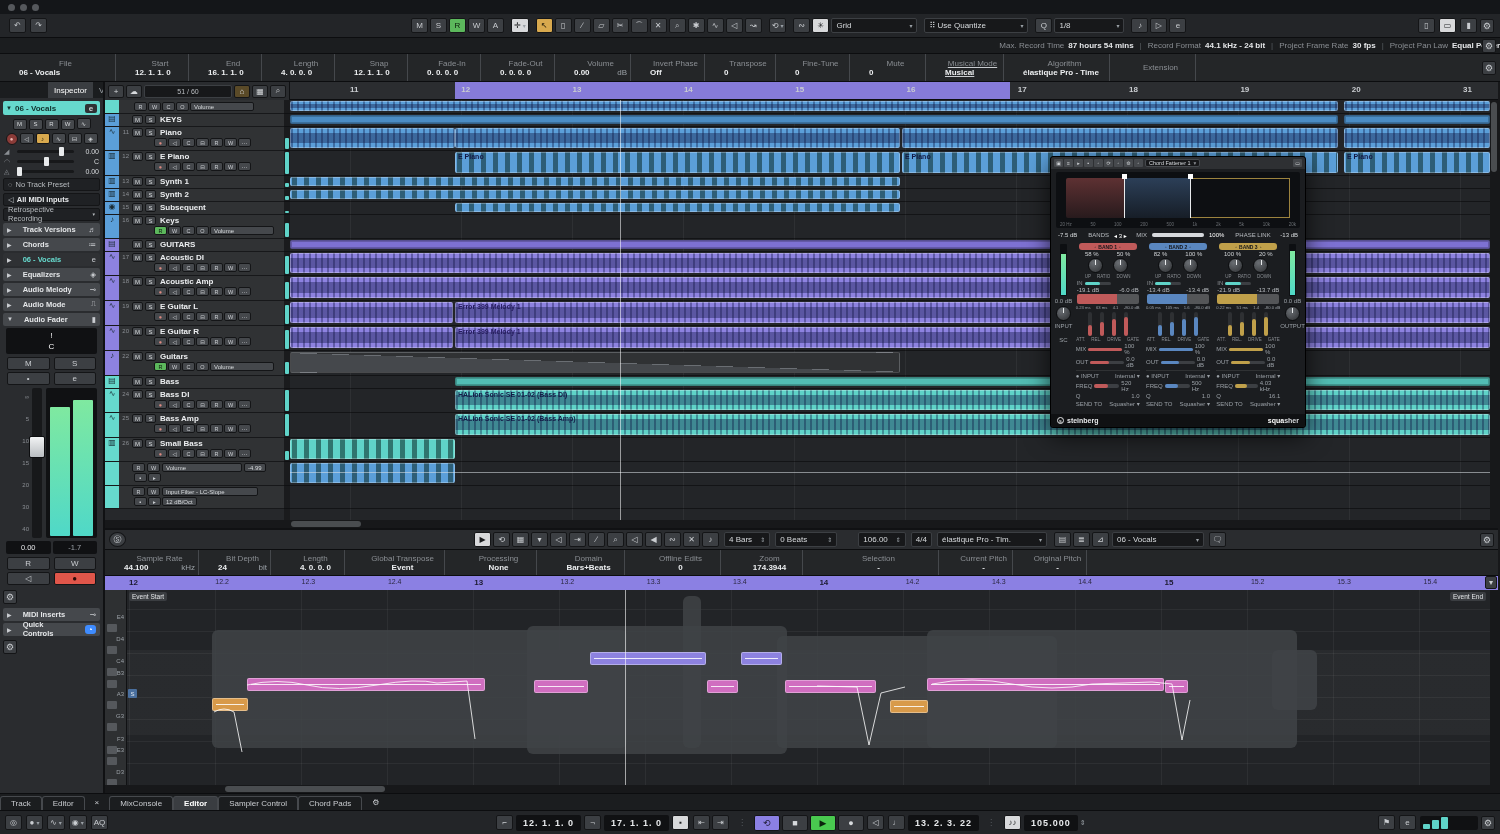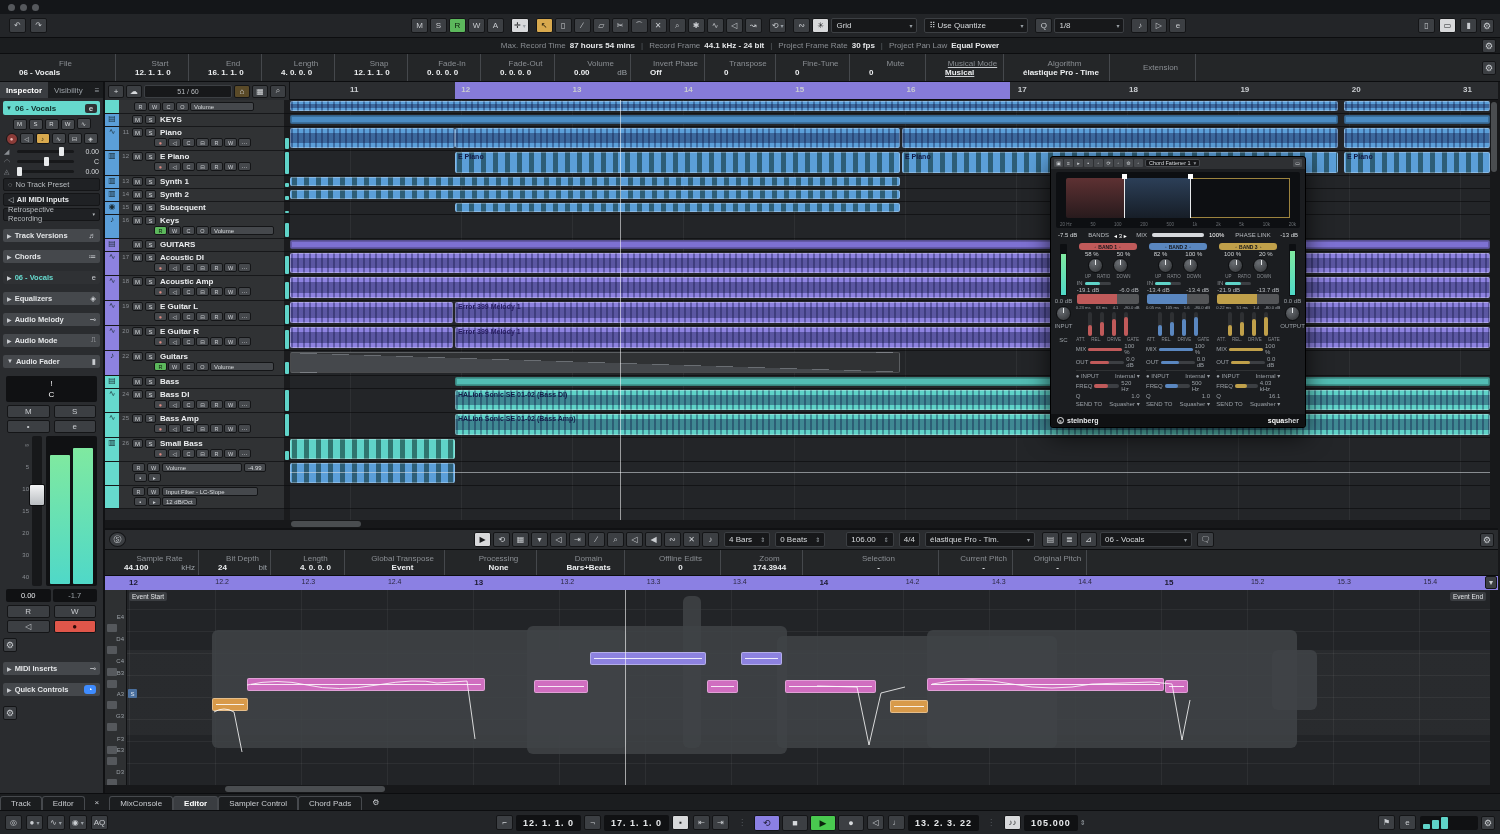--- a/index.html
+++ b/index.html
@@ -13,48 +13,48 @@
   .sep{color:#5a5e63;margin:0 6px;font-size:8px;}
   
   #titlebar{height:14px;background:#141619;display:flex;align-items:center;padding-left:8px;gap:5px;}
   .tl{width:7px;height:7px;border-radius:50%;background:#55585c;}
   #toolbar{height:24px;background:#232528;border-bottom:1px solid #0c0d0f;position:relative;display:flex;align-items:center;}
   #undo-redo{margin-left:8px;display:flex;gap:2px;}
   #tb-center{position:absolute;left:410px;top:4px;display:flex;align-items:center;}
   #tb-right{position:absolute;right:6px;top:4px;display:flex;align-items:center;gap:2px;}
   .fieldbox{background:#17181a;border:1px solid #3c3f43;border-radius:2px;height:15px;display:inline-flex;align-items:center;padding:0 4px;color:#d7dadd;font-size:8px;margin:0 1px;}
   .fieldbox .car{margin-left:auto;padding-left:8px;color:#9aa0a6;font-size:6px;}
-  #statusline{height:16px;background:#1b1d1f;display:flex;align-items:center;justify-content:center;position:relative;border-bottom:1px solid #0c0d0f;}
+  #statusline{height:16px;background:#1b1d1f;display:flex;align-items:center;justify-content:flex-end;position:relative;border-bottom:1px solid #0c0d0f;}
   .sl-label{color:#8a8e93;font-size:8px;margin-right:4px;}
   .sl-value{color:#e4e6e8;font-size:8px;font-weight:bold;}
   #infoline{height:28px;background:#242628;border-bottom:1px solid #0c0d0f;display:flex;position:relative;}
   .il-cell{border-right:1px solid #45484c;display:flex;flex-direction:column;justify-content:center;padding:1px 3px;height:100%;margin-left:16px;}
   .il-label{color:#8a8e93;font-size:8px;text-align:center;white-space:nowrap;}
   .il-value{color:#eceef0;font-size:8px;font-weight:bold;white-space:nowrap;display:flex;justify-content:space-between;}
   .il-unit{color:#9aa0a6;font-weight:normal;}
   .gearbox{width:14px;height:14px;background:#3c3f43;border:1px solid #141517;border-radius:2px;display:inline-flex;align-items:center;justify-content:center;color:#c9ccd0;font-size:9px;}
   
   #content{display:flex;height:711px;}
   #left-col{width:105px;background:#2a2c2f;border-right:2px solid #101113;padding:0 0 2px 0;overflow:hidden;}
   #right-col{width:1393px;display:flex;flex-direction:column;}
   
   #insp-tabs{display:flex;height:16px;background:#1b1d1f;align-items:center;font-size:8px;}
   .insp-tab{padding:0 6px;height:100%;display:flex;align-items:center;color:#9aa0a6;}
-  .insp-tab.act{background:#3a3d41;color:#fff;font-weight:bold;}
+  .insp-tab.act{background:#3a3d41;color:#fff;font-weight:normal;margin-left:48px;}
   .insp-head{margin:3px 3px 2px;background:#66d9cd;color:#10302c;font-weight:bold;font-size:8px;border-radius:2px;height:14px;display:flex;align-items:center;padding:0 3px;gap:3px;}
   .insp-head .e{margin-left:auto;background:#2f3134;color:#cfd2d5;border-radius:2px;width:12px;text-align:center;}
   .ibtn{width:14px;height:11px;background:#45484c;border:1px solid #141517;border-radius:2px;font-size:6px;color:#d7dadd;display:inline-flex;align-items:center;justify-content:center;margin:1px;}
   .ibtn.rec{background:#8a3b38;color:#f0b9b4;border-radius:50%;width:12px;height:12px;}
   .ibtn.yel{background:#d8a94e;color:#201a08;}
   .sliderrow{display:flex;align-items:center;margin:2px 4px;gap:3px;}
   .sl-track{flex:1;height:3px;background:#17181a;border-radius:2px;position:relative;}
   .sl-hand{position:absolute;top:-3px;width:5px;height:9px;background:#e8eaec;border-radius:1px;}
   .sl-val{width:22px;text-align:right;font-size:7px;color:#d7dadd;}
   .insp-row{margin:2px 3px;background:#1f2124;border:1px solid #141517;border-radius:2px;height:13px;display:flex;align-items:center;padding:0 4px;font-size:7.5px;color:#b9bdc1;gap:3px;}
-  .insp-sec{margin:8px 3px;background:#45484c;border-radius:2px;height:13px;display:flex;align-items:center;padding:0 4px;font-size:7.5px;color:#e4e6e8;font-weight:bold;gap:3px;}
+  .insp-sec{margin:2px 3px;background:#45484c;border-radius:2px;height:13px;display:flex;align-items:center;padding:0 4px;font-size:7.5px;color:#e4e6e8;font-weight:bold;gap:11px;}
   .insp-sec .ric{margin-left:auto;color:#c9ccd0;font-weight:normal;}
   .insp-sec.teal{background:#2f3134;}
   .insp-sec.teal .lbl{color:#66d9cd;}
   .insp-sec .car{font-size:6px;color:#c9ccd0;}
   #fader-block{margin:2px 6px;}
   #fader-top{background:#101113;height:26px;border-radius:2px;color:#fff;text-align:center;font-size:8px;line-height:11px;padding-top:2px;}
   .msgrid{display:grid;grid-template-columns:1fr 1fr;gap:2px;margin:3px 0;}
   .msgrid .btn{height:13px;}
   #meterzone{display:flex;height:150px;margin-top:2px;}
   #fscale{width:26px;display:flex;flex-direction:column;justify-content:space-between;align-items:flex-end;padding:6px 3px 6px 0;color:#8a8e93;font-size:6px;}
@@ -252,21 +252,21 @@
       <span class="btn">▮</span>
       <span class="gearbox">⚙</span>
     </div>
 </div>
 
 <div id="statusline">
   <div id="status-items" class="row">
       <span class="sl-label">Max. Record Time</span>
       <span class="sl-value">87 hours 54 mins</span>
       <span class="sep">|</span>
-      <span class="sl-label">Record Frame</span>
+      <span class="sl-label">Record Format</span>
       <span class="sl-value">44.1 kHz - 24 bit</span>
       <span class="sep">|</span>
       <span class="sl-label">Project Frame Rate</span>
       <span class="sl-value">30 fps</span>
       <span class="sep">|</span>
       <span class="sl-label">Project Pan Law</span>
       <span class="sl-value">Equal Power</span>
     </div>
   <span class="gearbox" style="position:absolute;right:4px;">⚙</span>
 </div>
@@ -1029,21 +1029,21 @@
             <span class="btn">⌕</span>
             <span class="btn">◁</span>
             <span class="btn">◀</span>
             <span class="btn">∾</span>
             <span class="btn">✕</span>
             <span class="btn">♪</span>
             <span class="fieldbox" style="margin-left: 4px;">
               <span>4 Bars</span>
               <span class="car">⇕</span>
             </span>
-            <span class="fieldbox" style="margin-left: 4px;">
+            <span class="fieldbox" style="margin-left: 4px; gap: 12px;">
               <span>0 Beats</span>
               <span class="car">⇕</span>
             </span>
             <span class="fieldbox" style="margin-left: 20px;">
               <span>106.00</span>
               <span class="car">⇕</span>
             </span>
             <span class="fieldbox" style="margin-left: 4px;">4/4</span>
             <span class="fieldbox" style="width: 110px; margin-left: 4px;">
               <span>élastique Pro - Tim.</span>

